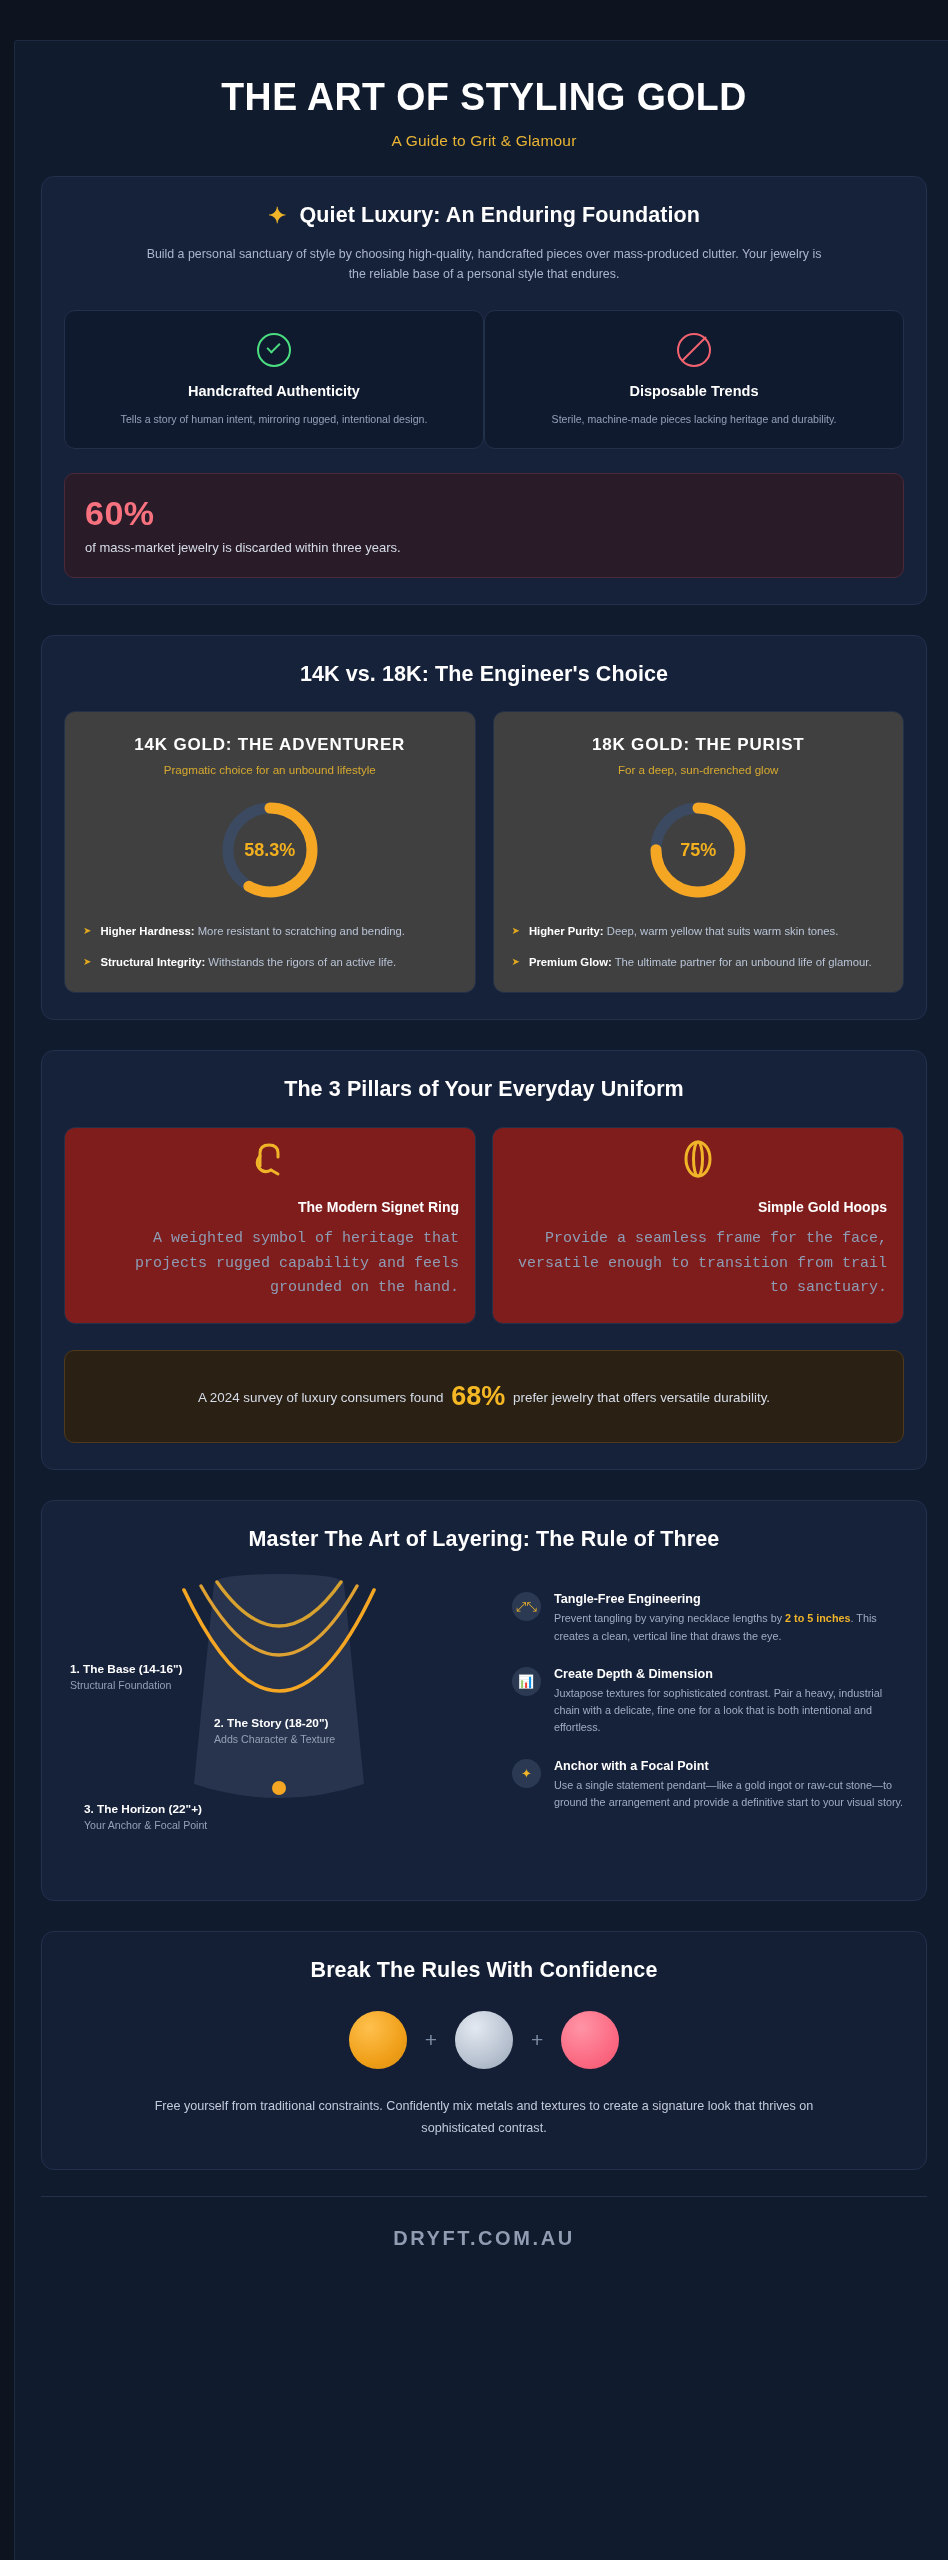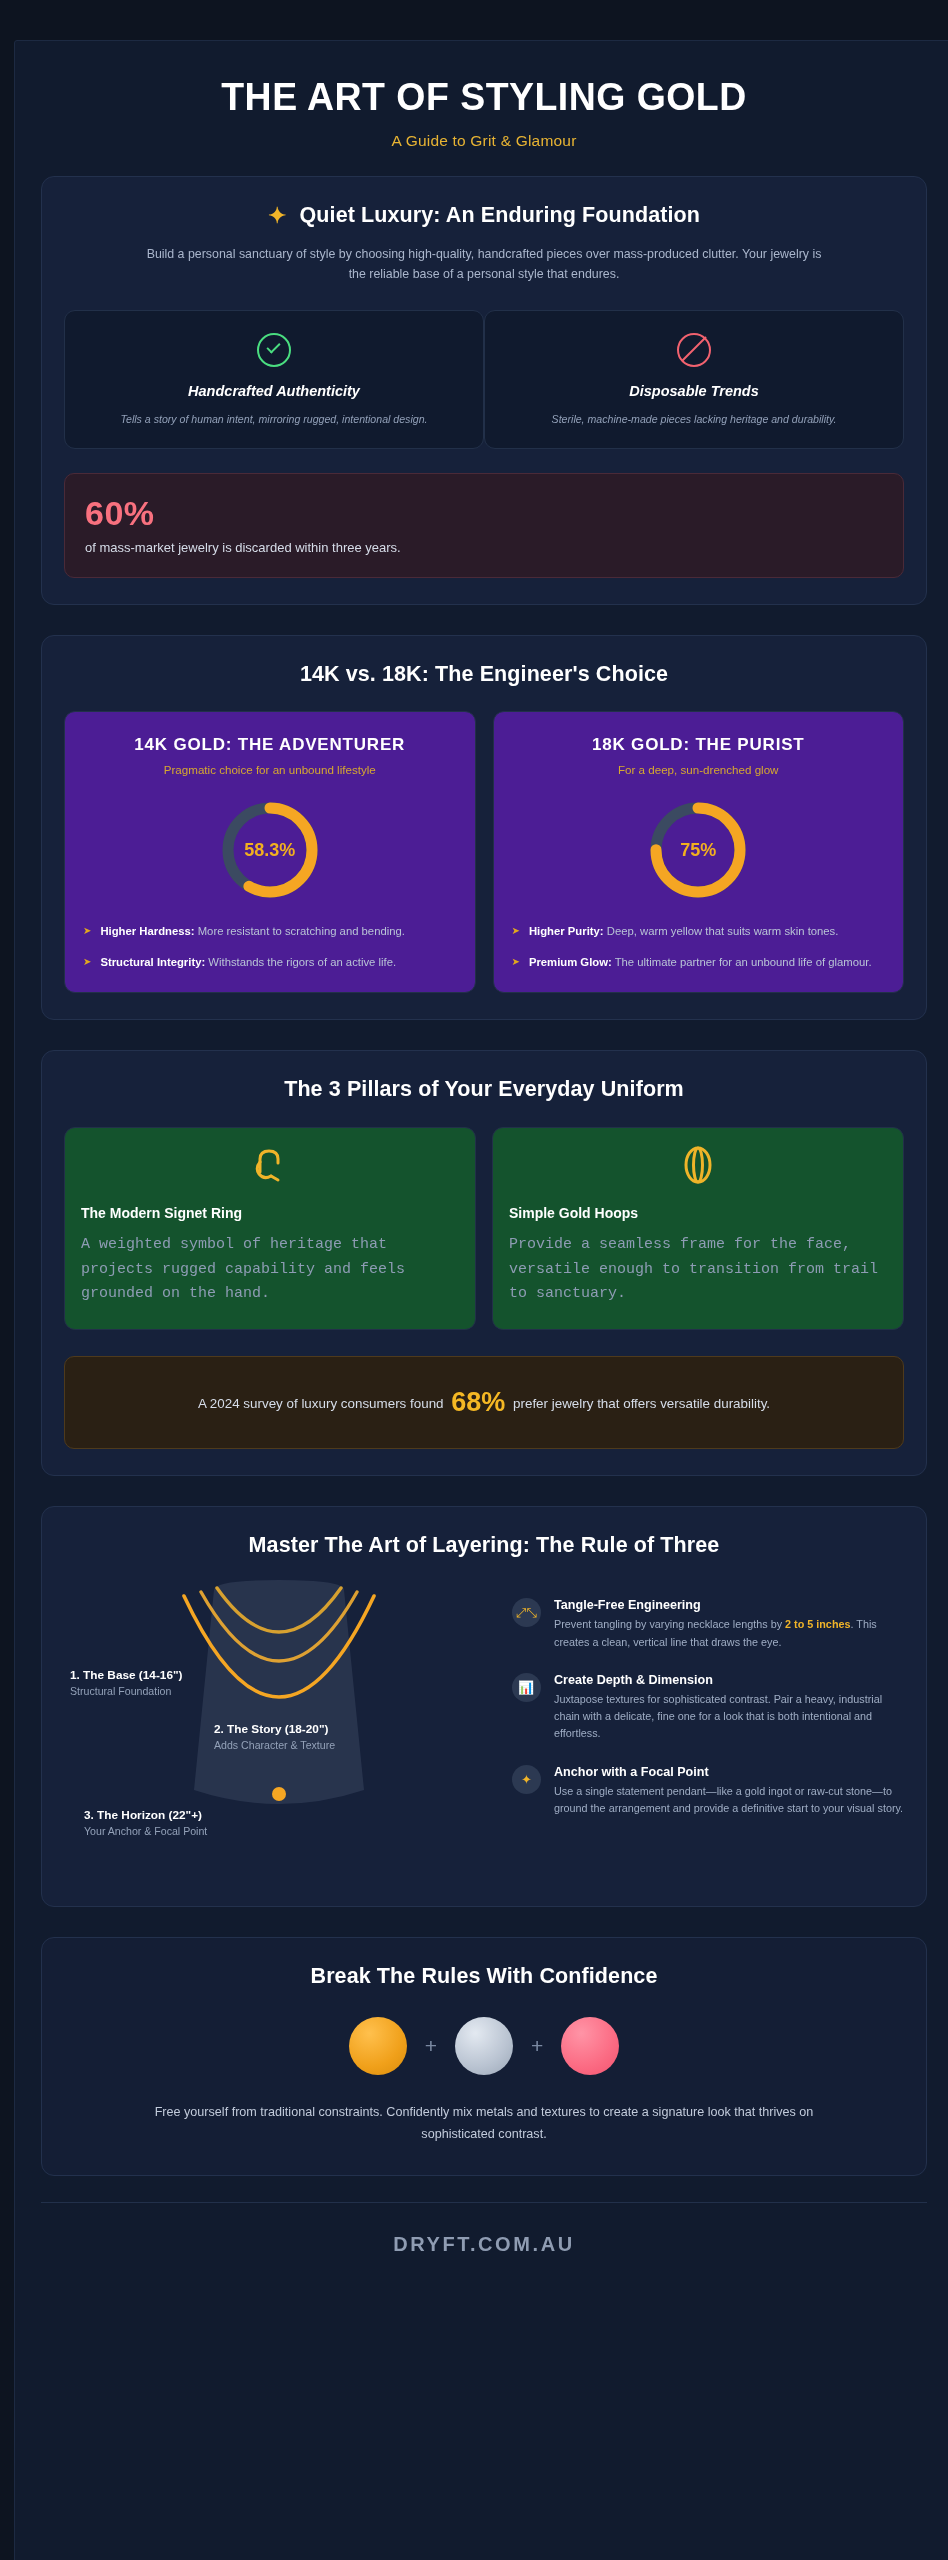--- a/index.html
+++ b/index.html
@@ -63,21 +63,21 @@
   .lead {
     margin: 16px auto 0 auto;
     max-width: 690px;
     text-align: center;
     font-size: 12.4px;
     line-height: 1.65;
     color: #aab6cc;
   }
 
   
-  .grid2 { display: flex; margin-top: 25px; font-style: italic; }
+  .grid2 { display: flex; margin-top: 25px; }
   .card {
     flex: 1;
     background: #101a2e;
     border: 1px solid #223049;
     border-radius: 11px;
     padding: 22px 18px 20px 18px;
     text-align: center;
   }
   .circ {
     width: 34px; height: 34px; border-radius: 50%;
@@ -133,21 +133,21 @@
   }
   .stat-gold b {
     font-size: 27px; font-weight: 700; color: #f5b824;
     vertical-align: -3px; padding: 0 4px;
   }
 
   
   .karat-grid { display: flex; gap: 17px; margin-top: 24px; }
   .karat {
     flex: 1;
-    background: #4c1d95;
+    background: #404040;
     border: 1px solid #223049;
     border-radius: 11px;
     padding: 22px 18px 20px 18px;
   }
   .karat h3 {
     text-align: center; font-size: 17px; font-weight: 700;
     color: #fff; letter-spacing: 0.8px; line-height: 1.25;
     font-family: "Liberation Sans Narrow", "Liberation Sans", sans-serif;
   }
   .karat .tag {
@@ -169,25 +169,25 @@
     margin-bottom: 13px;
   }
   .blist li:last-child { margin-bottom: 0; }
   .blist .ar { color: #e2a81e; font-size: 10px; line-height: 1.75; flex: 0 0 auto; }
   .blist b { color: #ffffff; font-weight: 700; }
 
   
   .grid3 { display: flex; gap: 16px; margin-top: 25px; }
   .pillar {
     flex: 1;
-    background: #14532d;
+    background: #7f1d1d;
     border: 1px solid #223049;
     border-radius: 11px;
-    padding: 12px 16px 22px 16px;
-    text-align: left;
+    padding: 6px 16px 22px 16px;
+    text-align: right;
   }
   .pillar .ico { height: 50px; display: flex; align-items: center; justify-content: center; margin-bottom: 14px; }
   .pillar h4 {
     font-size: 14px; font-weight: 700; color: #fff; margin-bottom: 11px; line-height: 1.3;
     font-family: "Liberation Sans Narrow", "Liberation Sans", sans-serif;
   }
   .pillar p { font-size: 15px; line-height: 1.65; color: #8e9cb4;
     font-family: Liberation Mono, monospace; }
 
   

